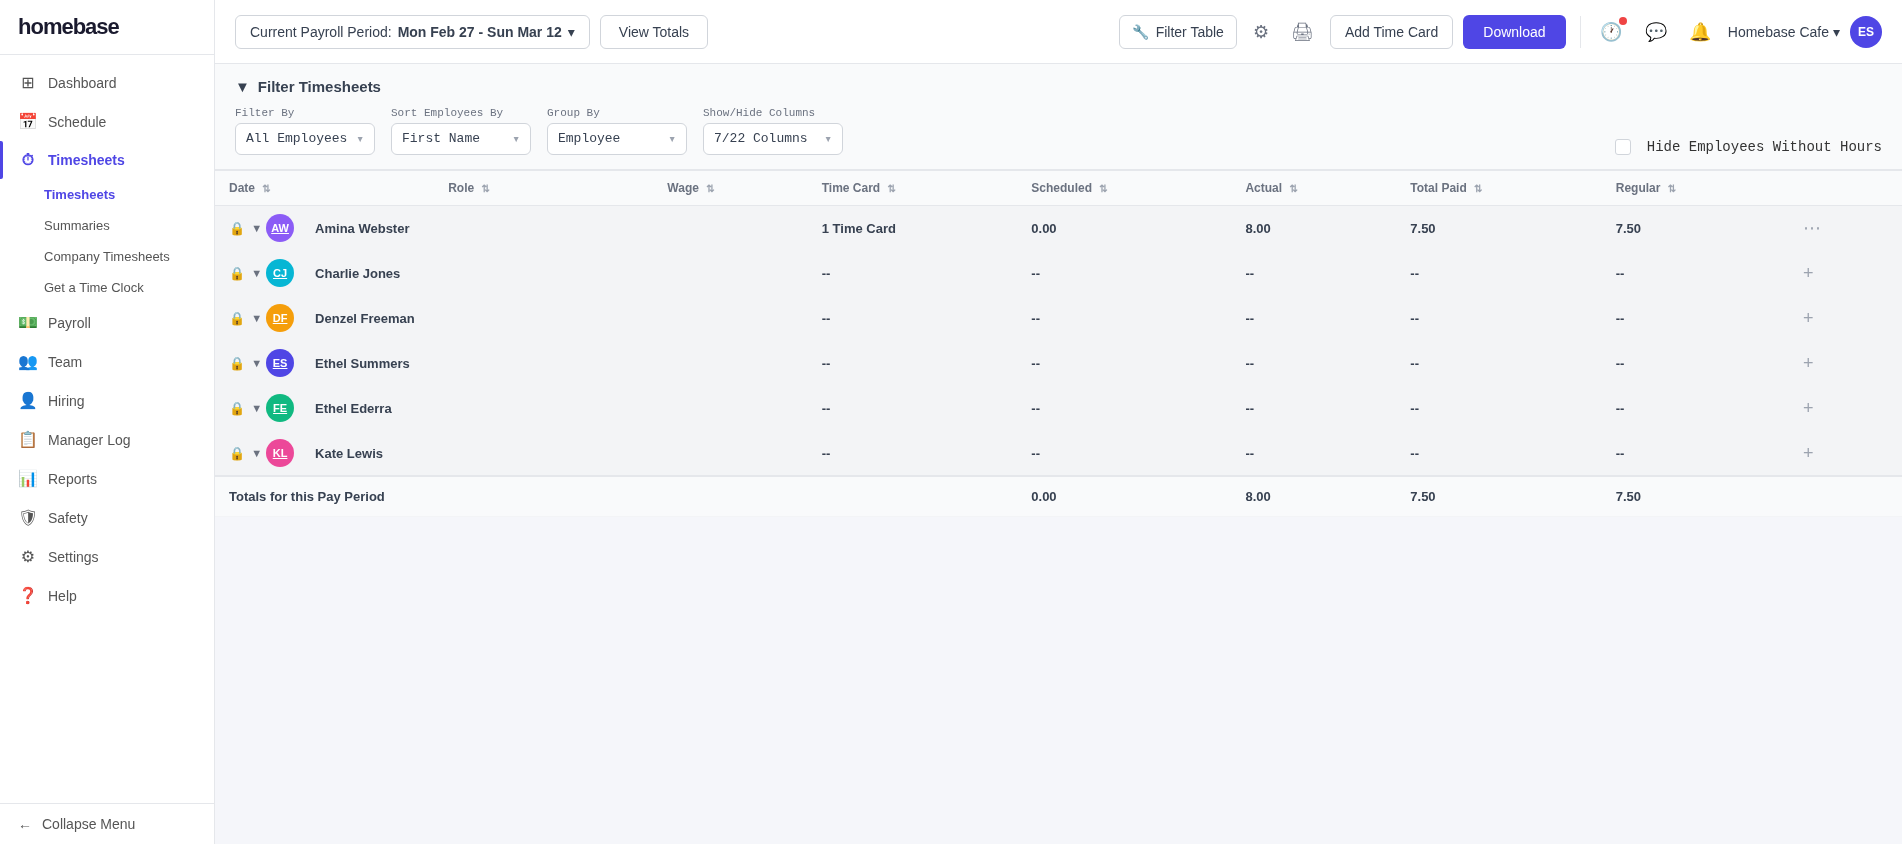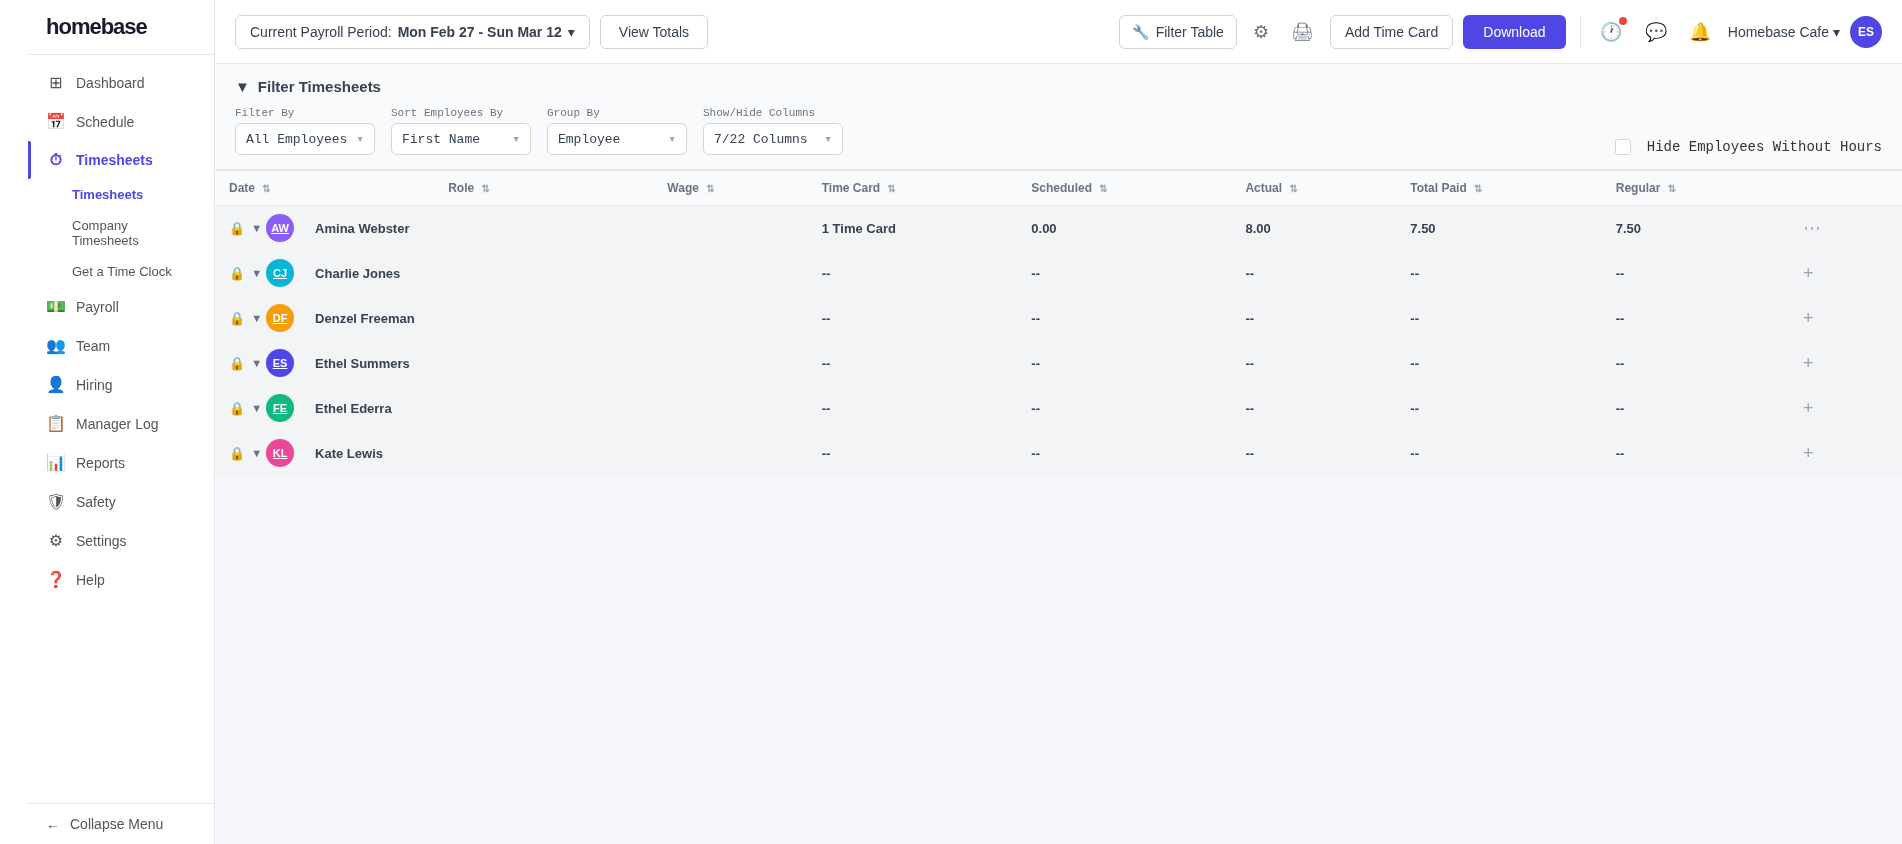--- a/index.html
+++ b/index.html
@@ -7,21 +7,20 @@
 
     
     .sidebar {
       width: 215px;
       min-width: 215px;
       background: #fff;
       border-right: 1px solid #e5e7eb;
       display: flex;
       flex-direction: column;
       height: 100%;
-      padding-left: 28px;
     }
     .sidebar-logo {
       padding: 14px 18px;
       font-size: 22px;
       font-weight: 800;
       color: #1a1a2e;
       border-bottom: 1px solid #e5e7eb;
       letter-spacing: -1px;
     }
     .sidebar-nav { flex: 1; padding: 8px 0; overflow-y: auto; }
@@ -183,21 +182,20 @@
       display: flex;
       gap: 16px;
       align-items: flex-end;
       flex-wrap: wrap;
       font-family: Liberation Mono, monospace;
     }
     .filter-group { display: flex; flex-direction: column; gap: 4px; }
     .filter-label { font-size: 11px; color: #6b7280; font-weight: 500; text-transform: none; }
     .filter-select {
       display: flex;
-      align-items: center;
       gap: 6px;
       background: #fff;
       border: 1px solid #d1d5db;
       border-radius: 6px;
       padding: 7px 10px;
       cursor: pointer;
       font-size: 13px;
       color: #374151;
       min-width: 140px;
     }
@@ -295,20 +293,23 @@
     <div class="nav-item">
       <span class="nav-icon">📅</span>
       <span>Schedule</span>
     </div>
     <div class="nav-item active">
       <span class="nav-icon">⏱</span>
       <span>Timesheets</span>
     </div>
     <div class="nav-sub-item active">
       <span>Timesheets</span>
+    </div>
+    <div class="nav-sub-item">
+      <span>Summaries</span>
     </div>
     <div class="nav-sub-item">
       <span>Company Timesheets</span>
     </div>
     <div class="nav-sub-item">
       <span>Get a Time Clock</span>
     </div>
     <div class="nav-item">
       <span class="nav-icon">💵</span>
       <span>Payroll</span>
@@ -563,18 +564,26 @@
       </div>
     </td>
     <td></td>
     <td>--</td>
     <td>--</td>
     <td>--</td>
     <td>--</td>
     <td>--</td>
     <td><button class="add-btn">+</button></td>
   </tr>
+            <tr class="totals-row">
+  <td colspan="4">Totals for this Pay Period</td>
+  <td>0.00</td>
+  <td>8.00</td>
+  <td>7.50</td>
+  <td>7.50</td>
+  <td></td>
+</tr>
           </tbody>
       </table>
     </div>
 
   </div>
 </div>
 
 </body></html>

